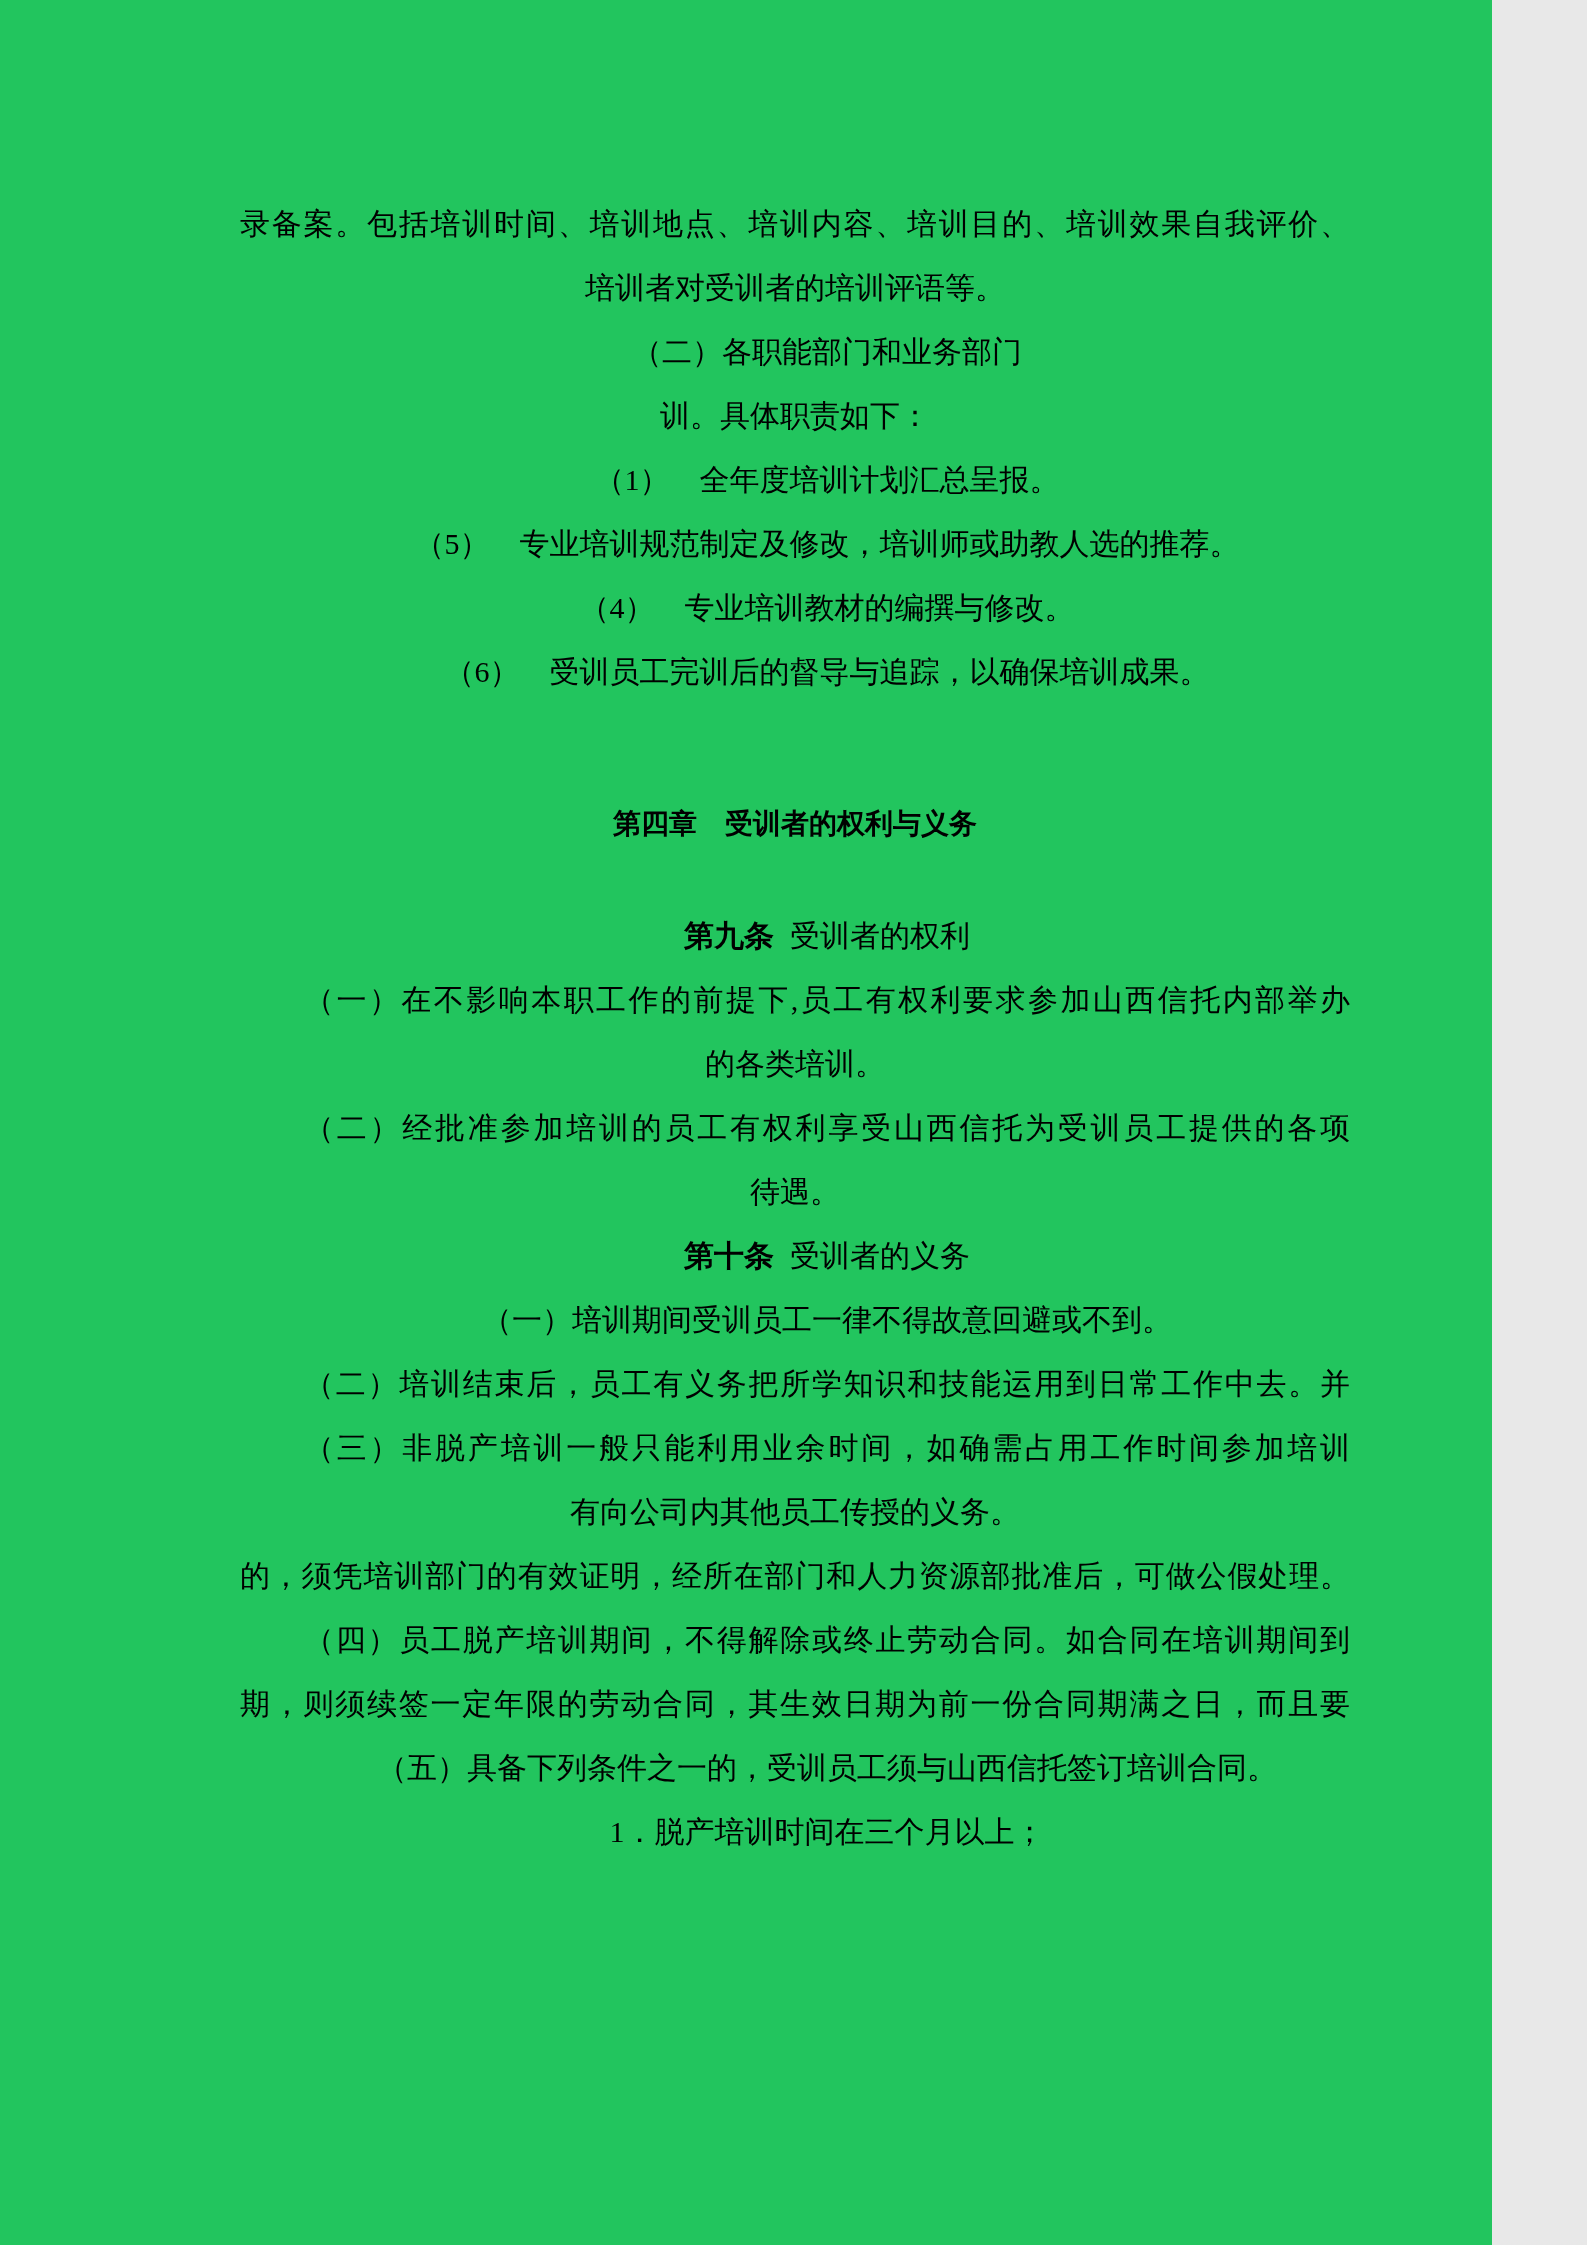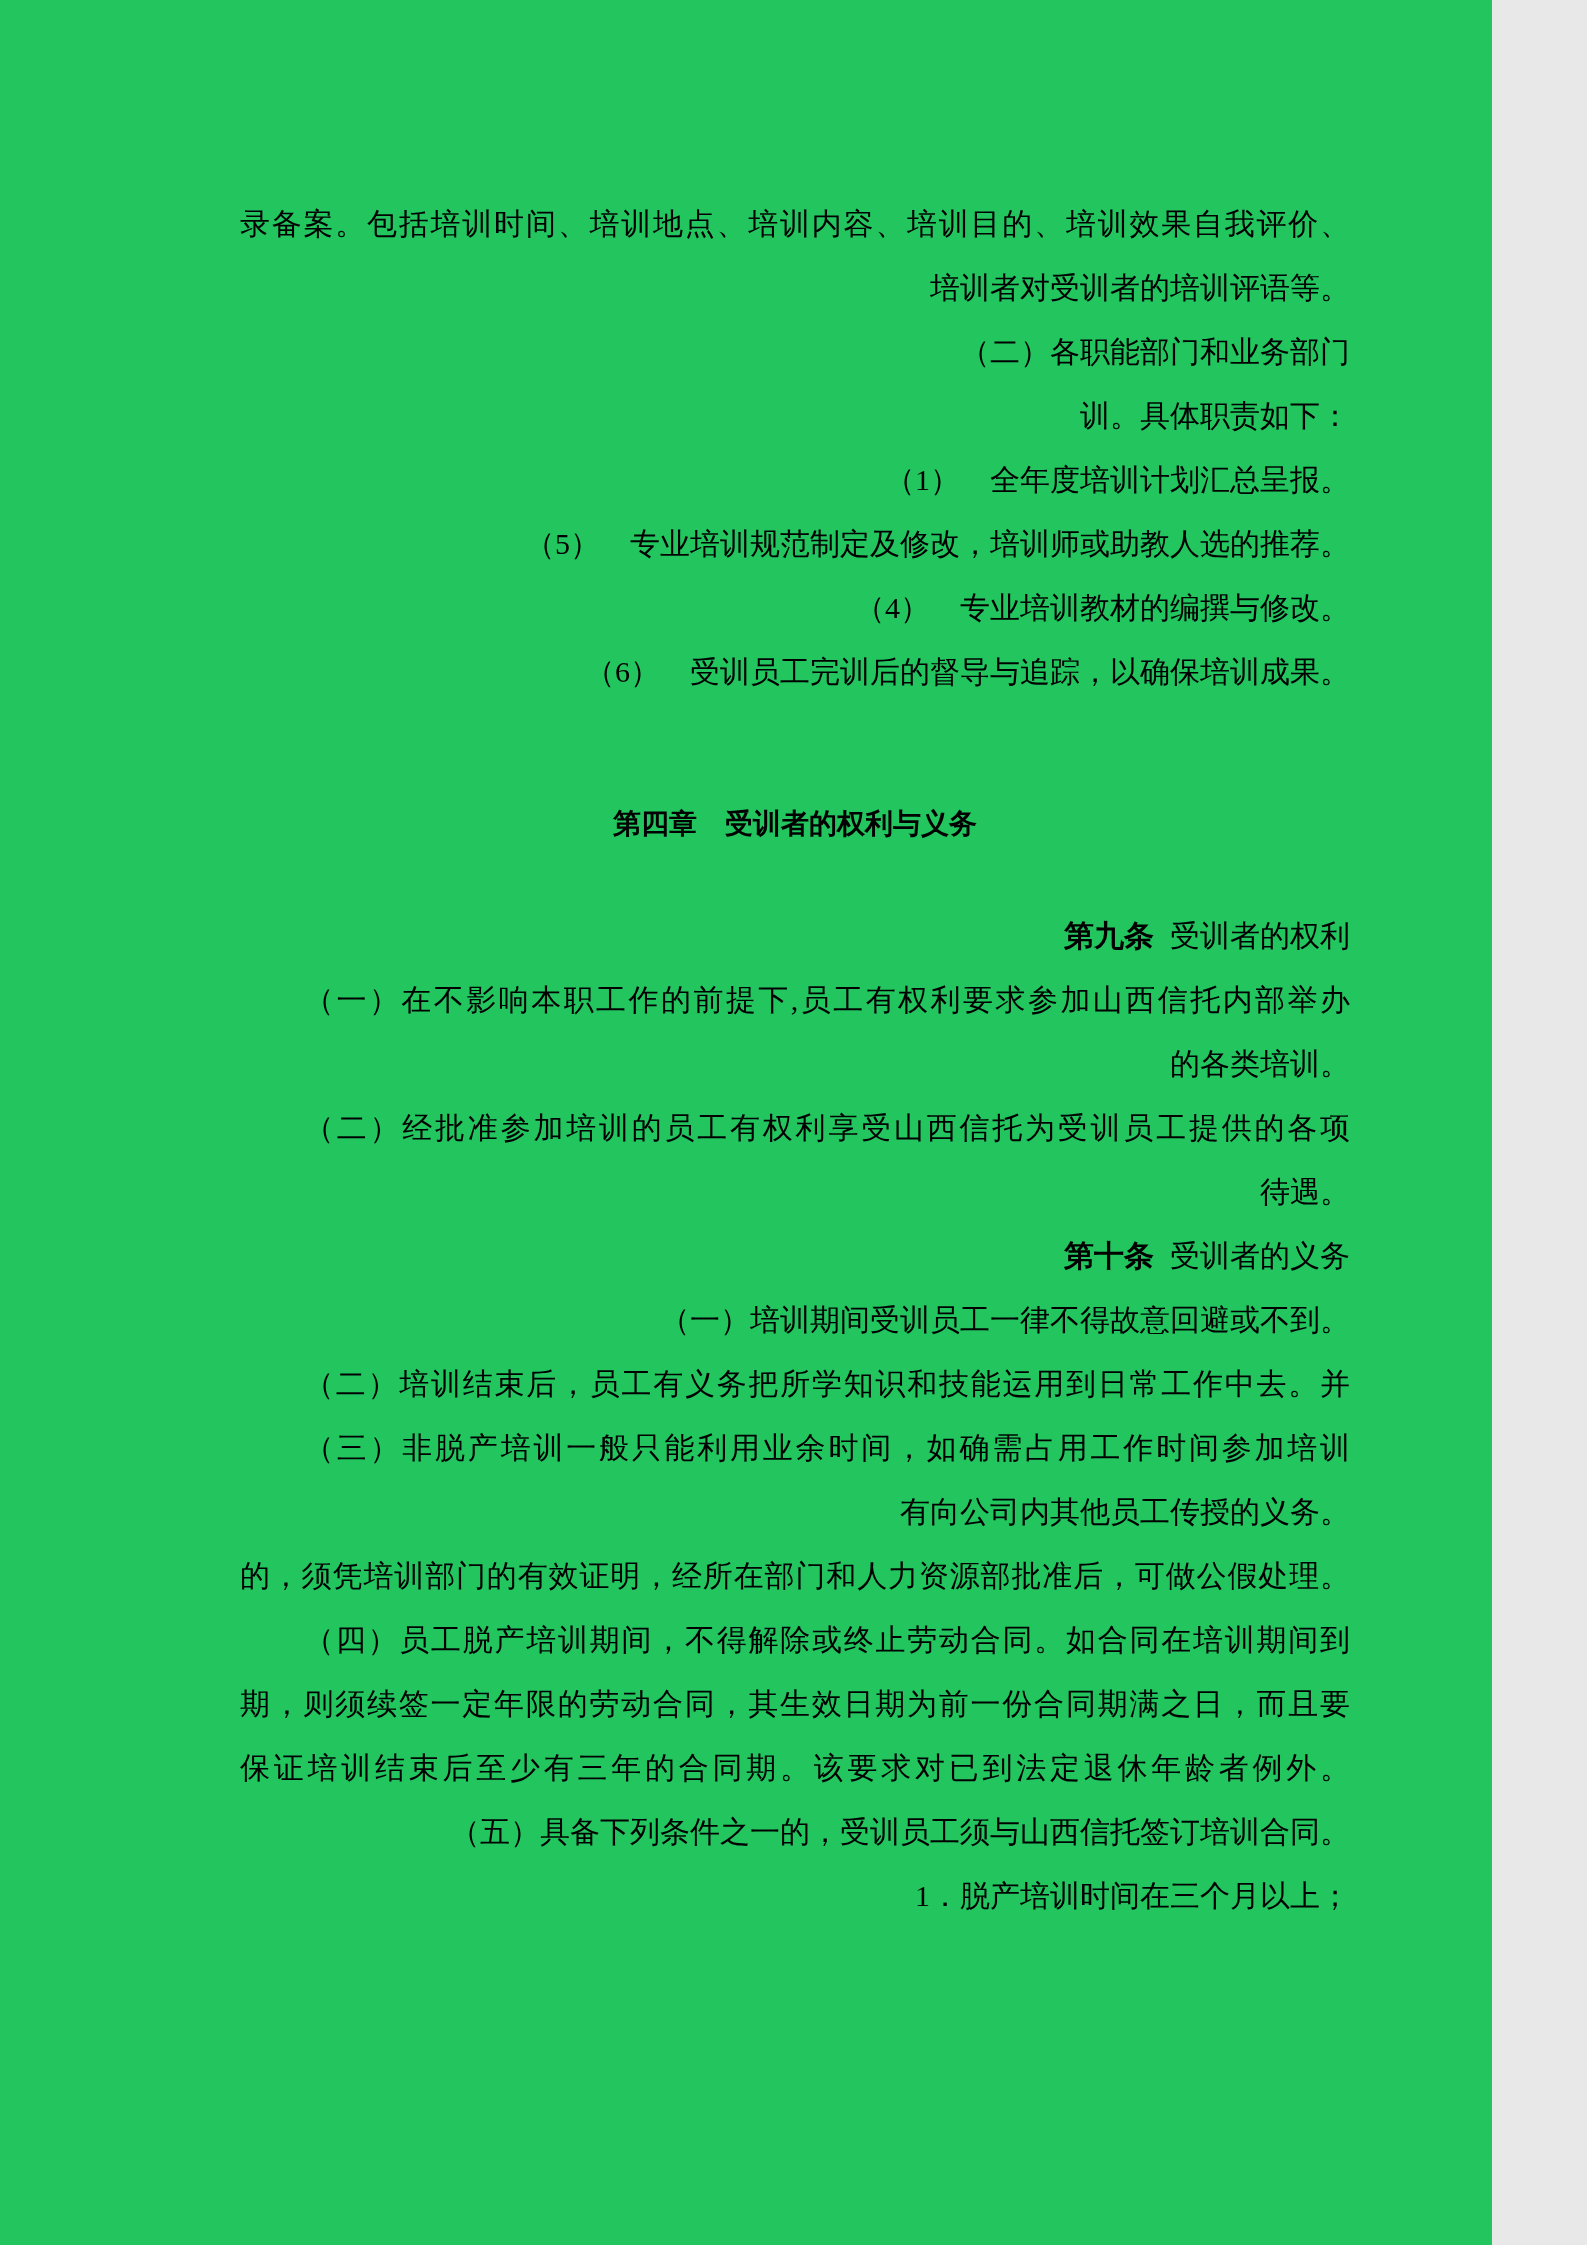--- a/index.html
+++ b/index.html
@@ -15,21 +15,21 @@
   .content{
     position:absolute;
     left:240px;top:192px;
     width:1110px;
   }
   .line{
     font-size:30px;
     height:64px;
     line-height:64px;
     white-space:normal;
-    text-align:right;
+    text-align:center;
   }
   .line.fill{
     text-align:justify;
     text-align-last:justify;
     text-justify:inter-character;
   }
   .line.indent{ text-indent:64px; }
   .line.chapter{
     height:96px;
     line-height:96px;
@@ -68,17 +68,16 @@
       <div class="line fill indent">（二）经批准参加培训的员工有权利享受山西信托为受训员工提供的各项</div>
       <div class="line">待遇。</div>
       <div class="line indent"><span class="bold-label">第十条</span><span class="label-gap">受训者的义务</span></div>
       <div class="line indent">（一）培训期间受训员工一律不得故意回避或不到。</div>
       <div class="line fill indent">（二）培训结束后，员工有义务把所学知识和技能运用到日常工作中去。并</div>
       <div class="line fill indent">（三）非脱产培训一般只能利用业余时间，如确需占用工作时间参加培训</div>
       <div class="line">有向公司内其他员工传授的义务。</div>
       <div class="line fill">的，须凭培训部门的有效证明，经所在部门和人力资源部批准后，可做公假处理。</div>
       <div class="line fill indent">（四）员工脱产培训期间，不得解除或终止劳动合同。如合同在培训期间到</div>
       <div class="line fill">期，则须续签一定年限的劳动合同，其生效日期为前一份合同期满之日，而且要</div>
-      <div class="line fill">保证培训结束后至少有三年的合同期。该要求对已到法定退休年龄者例外。</div>
       <div class="line indent">（五）具备下列条件之一的，受训员工须与山西信托签订培训合同。</div>
       <div class="line indent">1．脱产培训时间在三个月以上；</div>
     </div>
 </div>
 
 </body></html>

